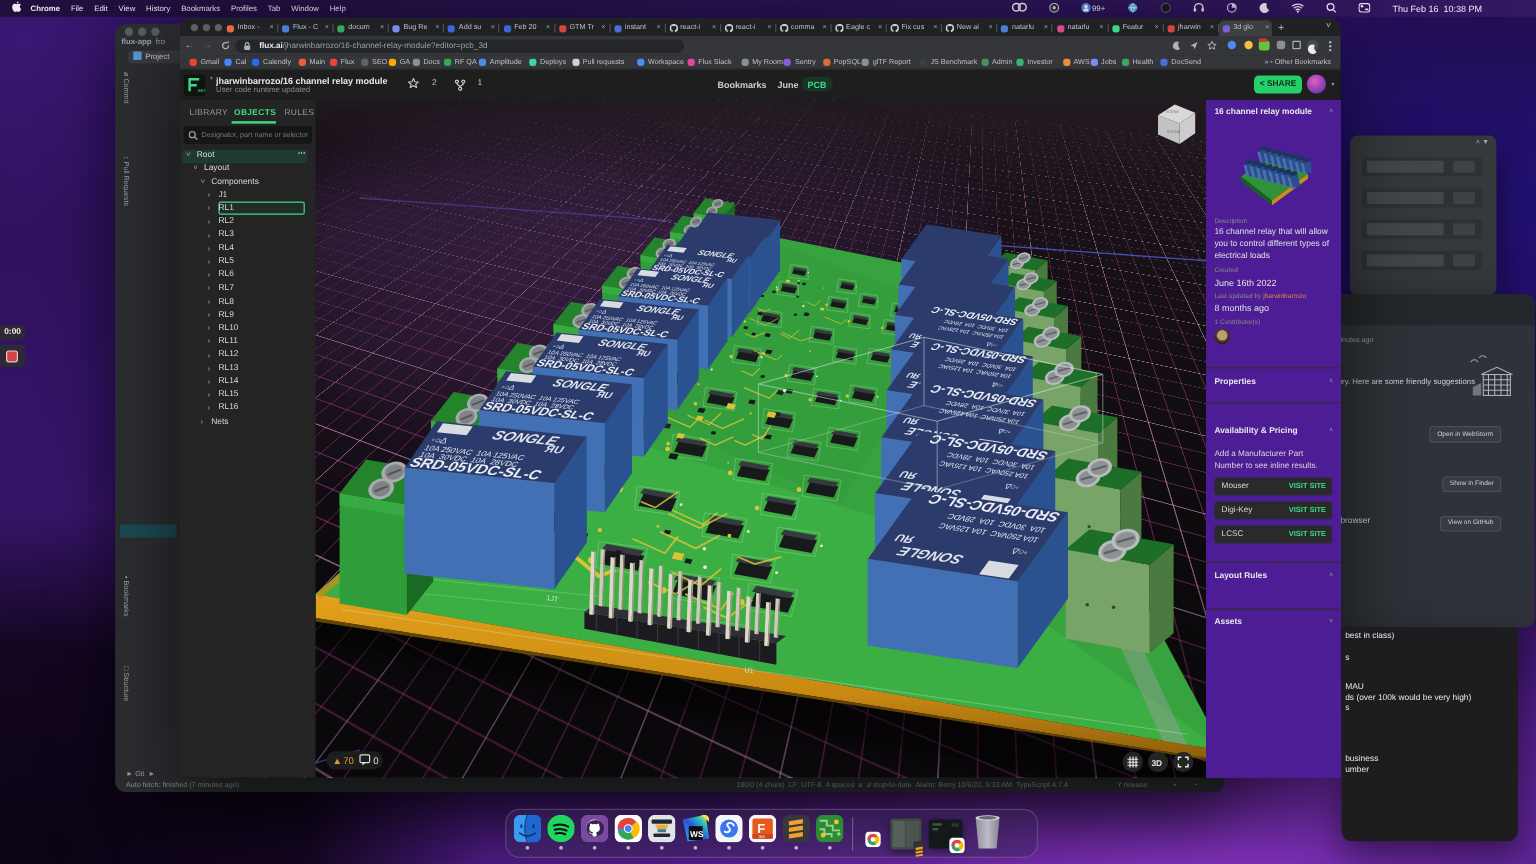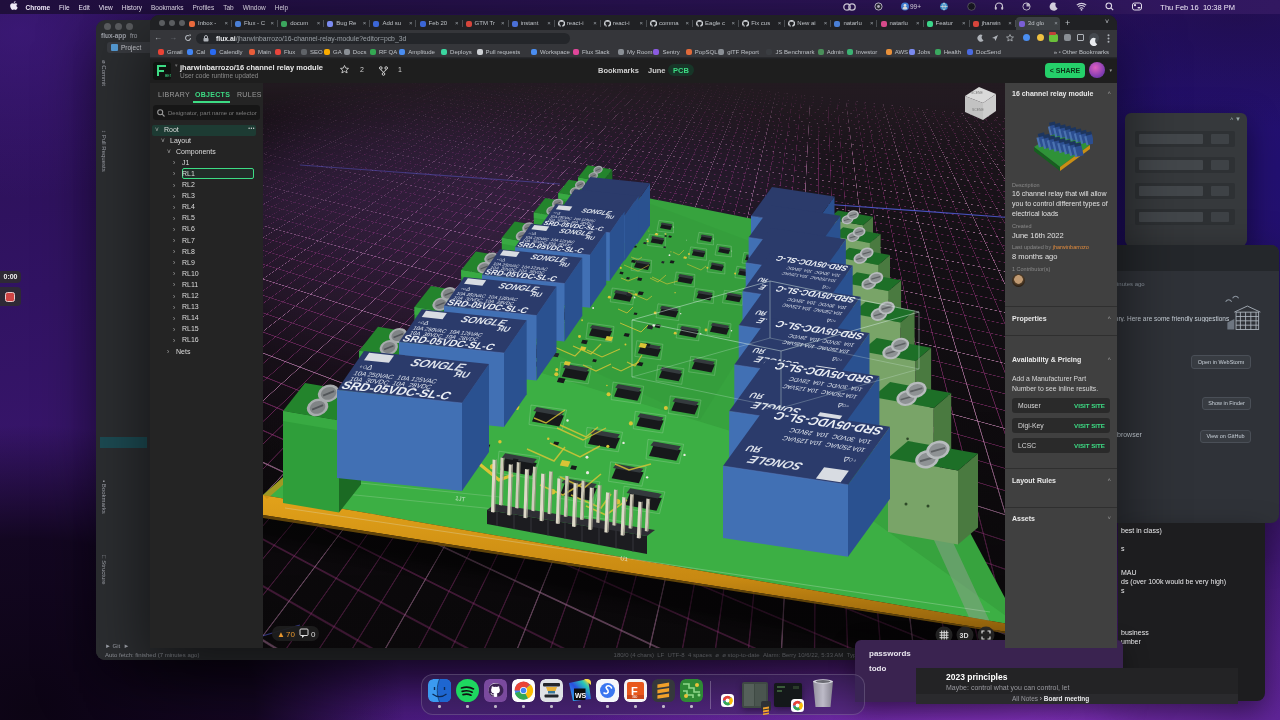--- a/index.html
+++ b/index.html
@@ -1176,21 +1176,21 @@
           <span style="position:absolute;left:32px;top:220.09999999999994px;color:#dcdcdc;font-size:7px">RL13</span>
           <span style="position:absolute;left:23px;top:231.69999999999993px;color:#aaa;font-size:6.5px">›</span>
           <span style="position:absolute;left:32px;top:231.19999999999993px;color:#dcdcdc;font-size:7px">RL14</span>
           <span style="position:absolute;left:23px;top:242.79999999999993px;color:#aaa;font-size:6.5px">›</span>
           <span style="position:absolute;left:32px;top:242.29999999999993px;color:#dcdcdc;font-size:7px">RL15</span>
           <span style="position:absolute;left:23px;top:253.89999999999992px;color:#aaa;font-size:6.5px">›</span>
           <span style="position:absolute;left:32px;top:253.39999999999992px;color:#dcdcdc;font-size:7px">RL16</span>
           <span style="position:absolute;left:17px;top:264.99999999999994px;color:#aaa;font-size:6.5px">›</span>
           <span style="position:absolute;left:26px;top:264.49999999999994px;color:#dcdcdc;font-size:7px">Nets</span>
         </div>
-        <div style="position:absolute;right:0;top:24px;width:112px;height:565px;background:#404040;z-index:20">
+        <div style="position:absolute;right:0;top:24px;width:112px;height:565px;background:#4c1d95;z-index:20">
           <div style="position:absolute;left:7px;top:7px;color:#e8e8e8;font-size:7px;font-weight:700">16 channel relay module</div>
           <span style="position:absolute;right:6px;top:7px;color:#9a9a9a;font-size:6px">˄</span>
           <div style="position:absolute;left:26px;top:18px;width:62px;height:76px"><svg width="62" height="76" viewBox="0 0 62 76">
               <g transform="translate(31,42)">
                 <polygon points="-28,4 2,-16 28,2 -2,24" fill="#2f9238"></polygon>
                 <polygon points="-28,4 -2,24 -2,28 -28,8" fill="#176020"></polygon>
                 <polygon points="-2,24 28,2 28,6 -2,28" fill="#c98f15"></polygon>
                 <g transform="translate(-21.0,4.0) rotate(-14)">
                   <rect x="0" y="-11" width="6.5" height="11" fill="#2c4e90"></rect>
                   <rect x="0" y="-13.5" width="6.5" height="3.5" fill="#1d355e"></rect>
@@ -1310,29 +1310,20 @@
       </div>
     </div>
 <div style="position:absolute;left:1118px;top:523px;width:147px;height:178px;background:#1d1d1f;border-radius:0 0 8px 8px;box-shadow:0 12px 30px rgba(0,0,0,.5)"></div>
     <div style="position:absolute;left:1121px;top:527px;width:150px;height:9px;color:#e8e8ea;font-size:7px;white-space:nowrap;overflow:hidden">best in class)</div>
     <div style="position:absolute;left:1121px;top:545px;width:150px;height:9px;color:#e8e8ea;font-size:7px;white-space:nowrap;overflow:hidden">s</div>
     <div style="position:absolute;left:1121px;top:569px;width:150px;height:9px;color:#e8e8ea;font-size:7px;white-space:nowrap;overflow:hidden">MAU</div>
     <div style="position:absolute;left:1121px;top:578px;width:150px;height:9px;color:#e8e8ea;font-size:7px;white-space:nowrap;overflow:hidden">ds (over 100k would be very high)</div>
     <div style="position:absolute;left:1121px;top:587px;width:150px;height:9px;color:#e8e8ea;font-size:7px;white-space:nowrap;overflow:hidden">s</div>
     <div style="position:absolute;left:1121px;top:629px;width:150px;height:9px;color:#e8e8ea;font-size:7px;white-space:nowrap;overflow:hidden">business</div>
     <div style="position:absolute;left:1121px;top:638px;width:150px;height:9px;color:#e8e8ea;font-size:7px;white-space:nowrap;overflow:hidden">umber</div>
-    <div style="position:absolute;left:855px;top:640px;width:268px;height:62px;background:#3a2350;border-radius:6px 6px 0 0;box-shadow:0 8px 24px rgba(0,0,0,.4)">
-      <div style="position:absolute;left:14px;top:9px;color:#e8e4ee;font-size:8px;font-weight:700">passwords</div>
-      <div style="position:absolute;left:14px;top:24px;color:#e8e4ee;font-size:8px;font-weight:700">todo</div>
-    </div>
-    <div style="position:absolute;left:916px;top:668px;width:322px;height:36px;background:#232325;border-radius:0 0 6px 6px">
-      <div style="position:absolute;left:30px;top:4px;color:#fff;font-size:8.5px;font-weight:700">2023 principles</div>
-      <div style="position:absolute;left:30px;top:16px;color:#9a9aa0;font-size:7px">Maybe: control what you can control, let</div>
-      <div style="position:absolute;left:0;top:26px;width:100%;height:10px;background:#2a2a2d;color:#9a9aa0;font-size:6.5px;line-height:10px"><span style="margin-left:96px">All Notes</span><span style="color:#ccc">&nbsp;›&nbsp;</span><span style="color:#e8e8ea;font-weight:700">Board meeting</span></div>
-    </div>
 <div style="position:absolute;left:421px;top:674px;width:444px;height:41px;background:rgba(60,40,90,.45);border:1px solid rgba(255,255,255,.16);border-radius:12px;z-index:50;backdrop-filter:none">
       <div style="position:absolute;left:6px;top:4px;width:23px;height:23px;border-radius:5.5px;overflow:hidden"><svg width="23" height="23">
           <rect width="23" height="23" rx="5.5" fill="#3b9af0"></rect>
           <path d="M11.5 0 H23 v23 H11.5 c-3-7-3-16 0-23z" fill="#1e66d0"></path>
           <path d="M11.5 0 c-3 7-3 16 0 23" stroke="#123a6a" stroke-width="0.8" fill="none"></path>
           <path d="M6.5 8v3M16.5 8v3" stroke="#0c2a55" stroke-width="1.4"></path>
           <path d="M4.5 15c4.5 3.5 9.5 3.5 14 0" stroke="#0c2a55" stroke-width="1.2" fill="none"></path>
         </svg></div>
       <div style="position:absolute;left:16px;top:30px;width:2.5px;height:2.5px;border-radius:50%;background:#ddd;opacity:.8"></div>
       <div style="position:absolute;left:34px;top:4px;width:23px;height:23px;border-radius:5.5px;overflow:hidden"><svg width="23" height="23">

